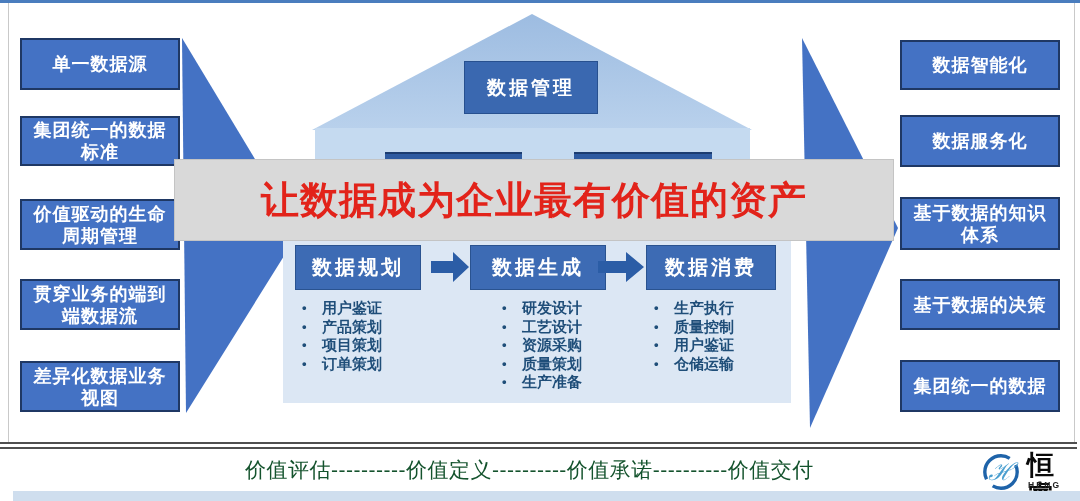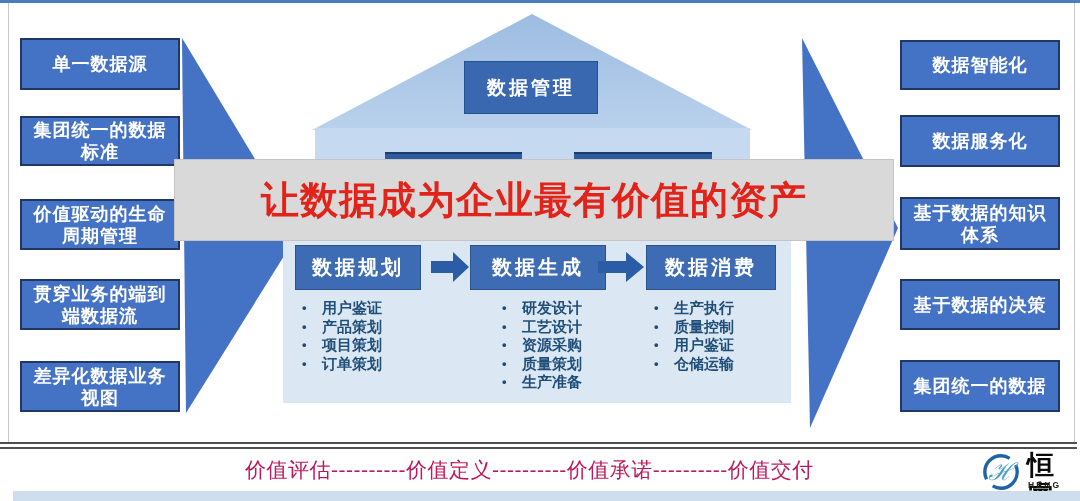--- a/index.html
+++ b/index.html
@@ -49,21 +49,21 @@
   ul.blist{
     margin:0;padding:0;list-style:none;top:299px;
     color:#1f4e79;font-size:15px;font-weight:bold;line-height:18.5px;
   }
   ul.blist li{position:relative;padding-left:26px;white-space:nowrap;}
   ul.blist li::before{
     content:"•";position:absolute;left:6px;top:0;font-size:13px;color:#1f4e79;
   }
   
   .vchain{
-    left:245px;top:456px;color:#be185d;font-size:21px;letter-spacing:0.5px;white-space:nowrap;
+    left:245px;top:456px;color:#14532d;font-size:21px;letter-spacing:0.5px;white-space:nowrap;
   }
   .logo{left:981px;top:450px;width:99px;height:44px;}
   .logo-cn{position:absolute;left:46px;top:0px;font-size:27px;font-weight:bold;color:#0a0a0a;letter-spacing:2px;line-height:30px;}
   .logo-en{position:absolute;left:47px;top:30px;font-size:8.5px;color:#222;letter-spacing:2.2px;font-weight:bold;}
   svg{display:block;}
 </style>
 </head>
 <body>
 
 <div id="stage">

